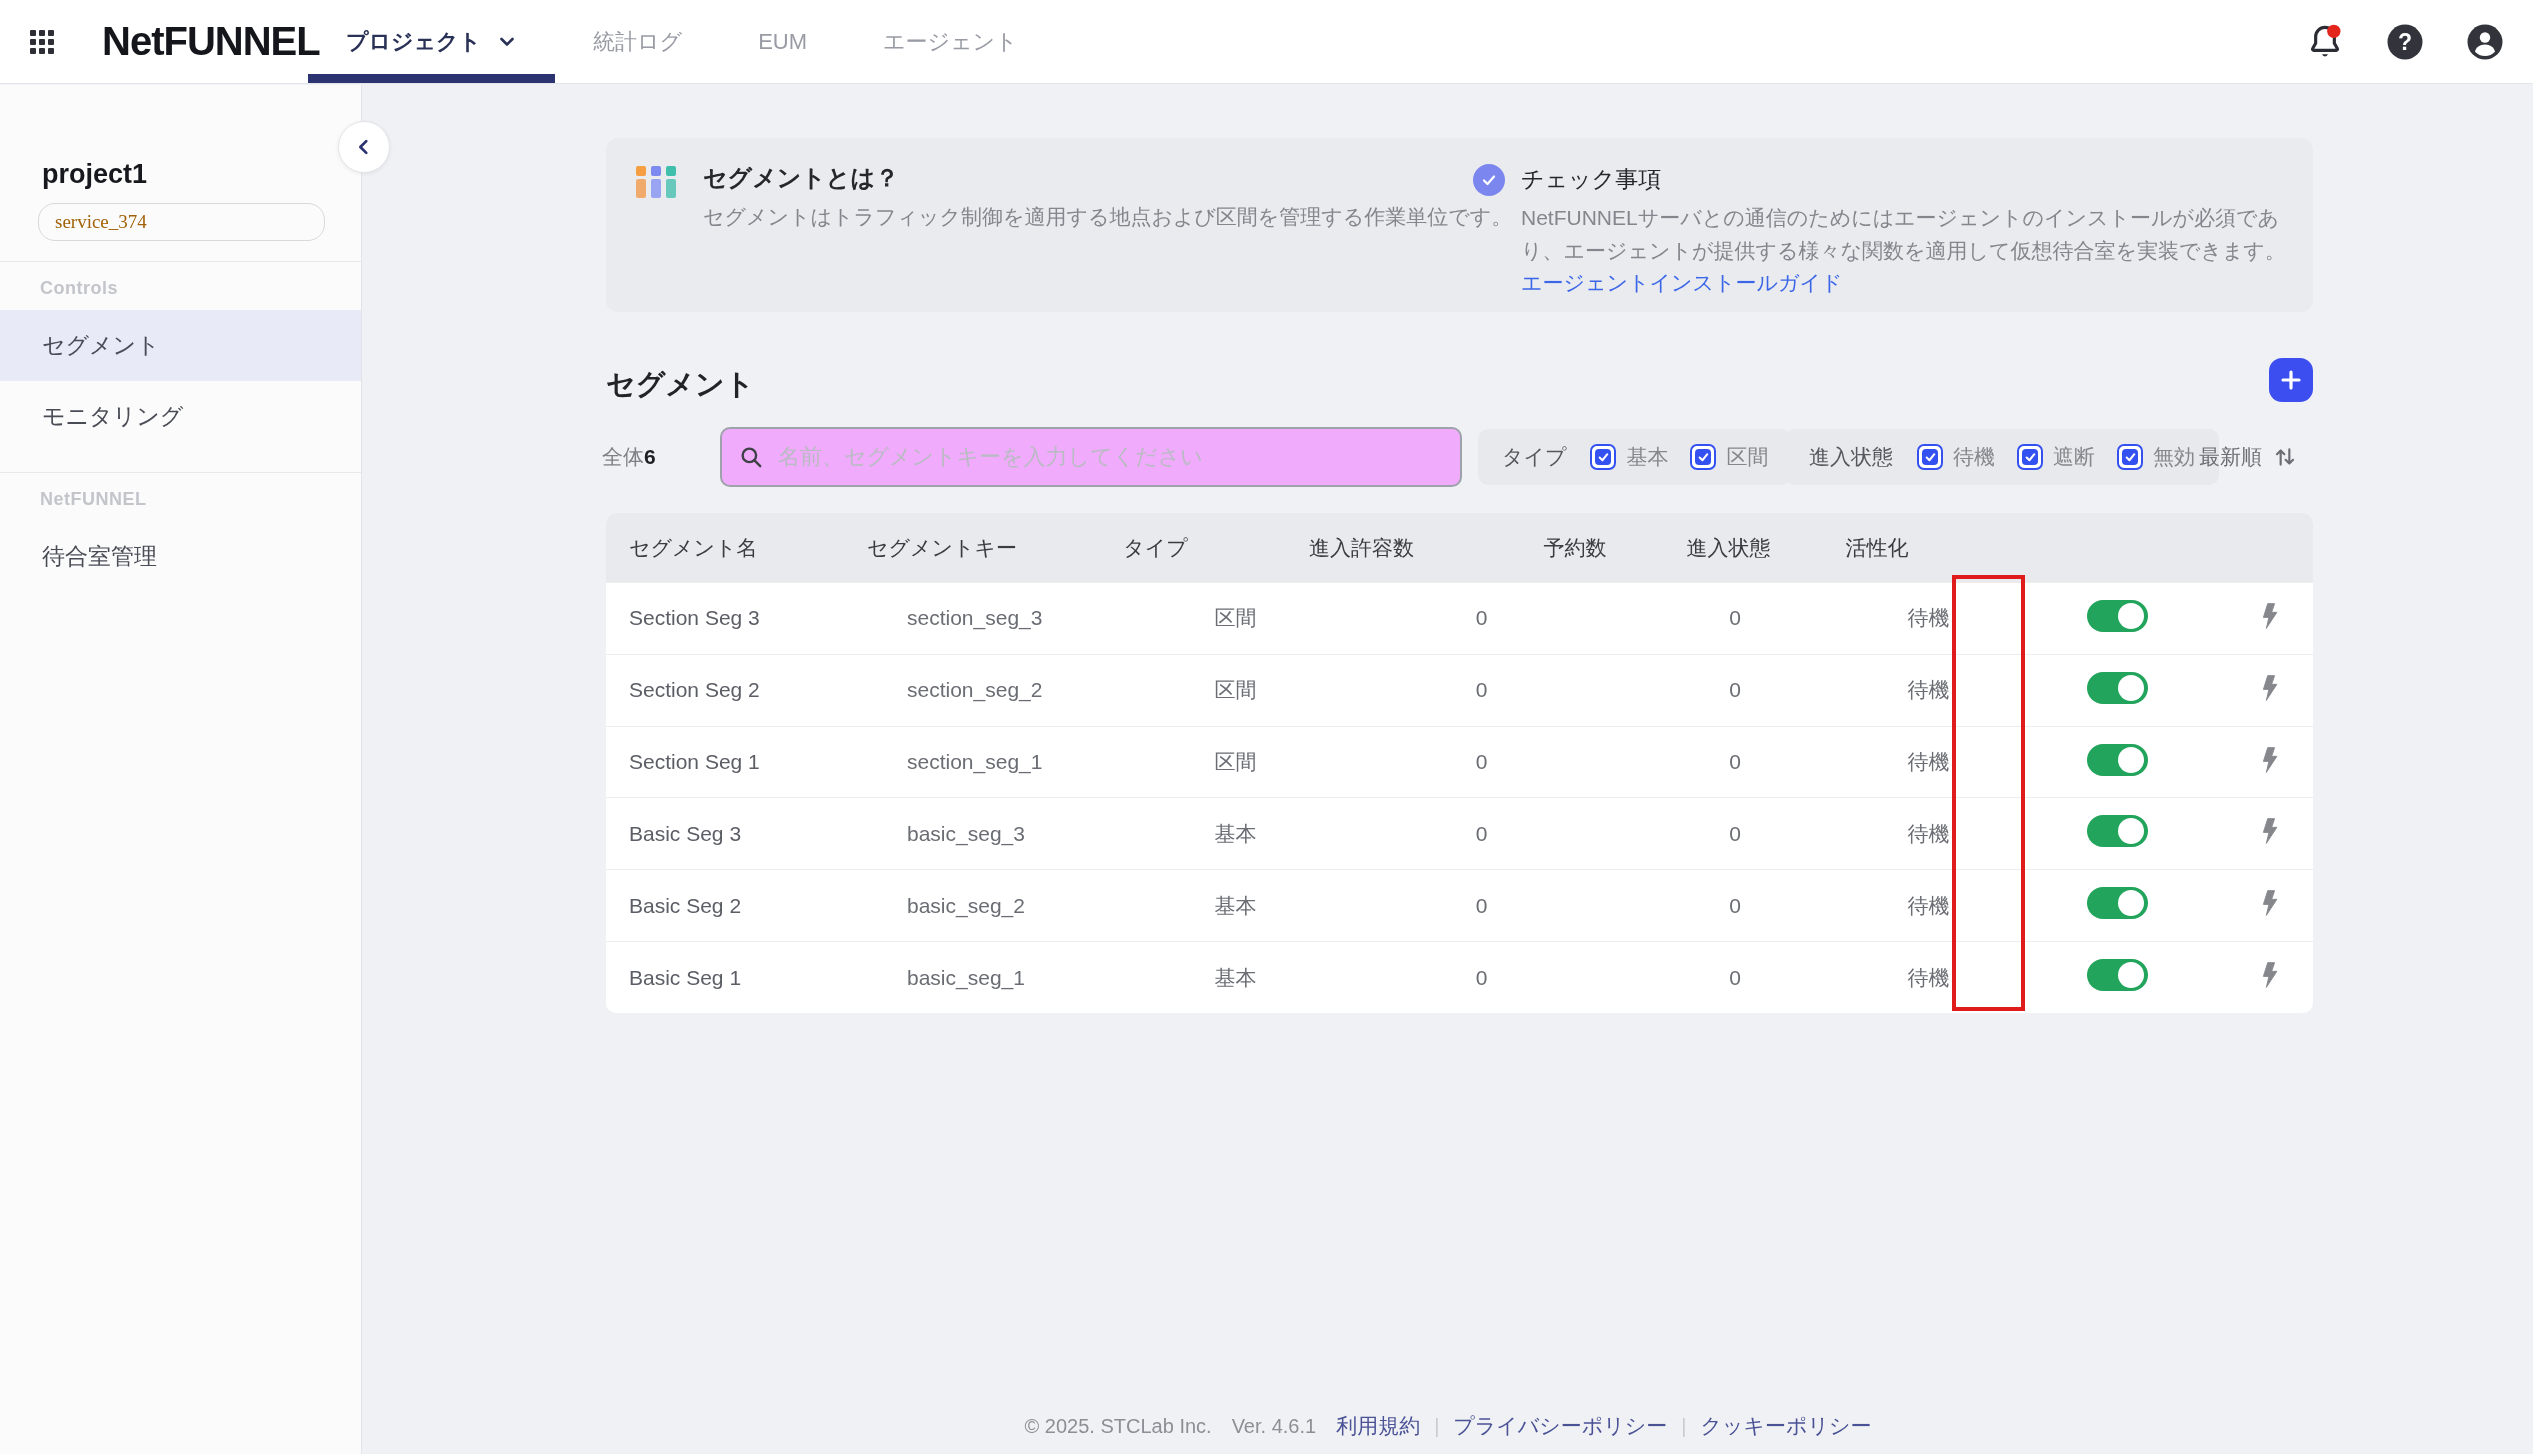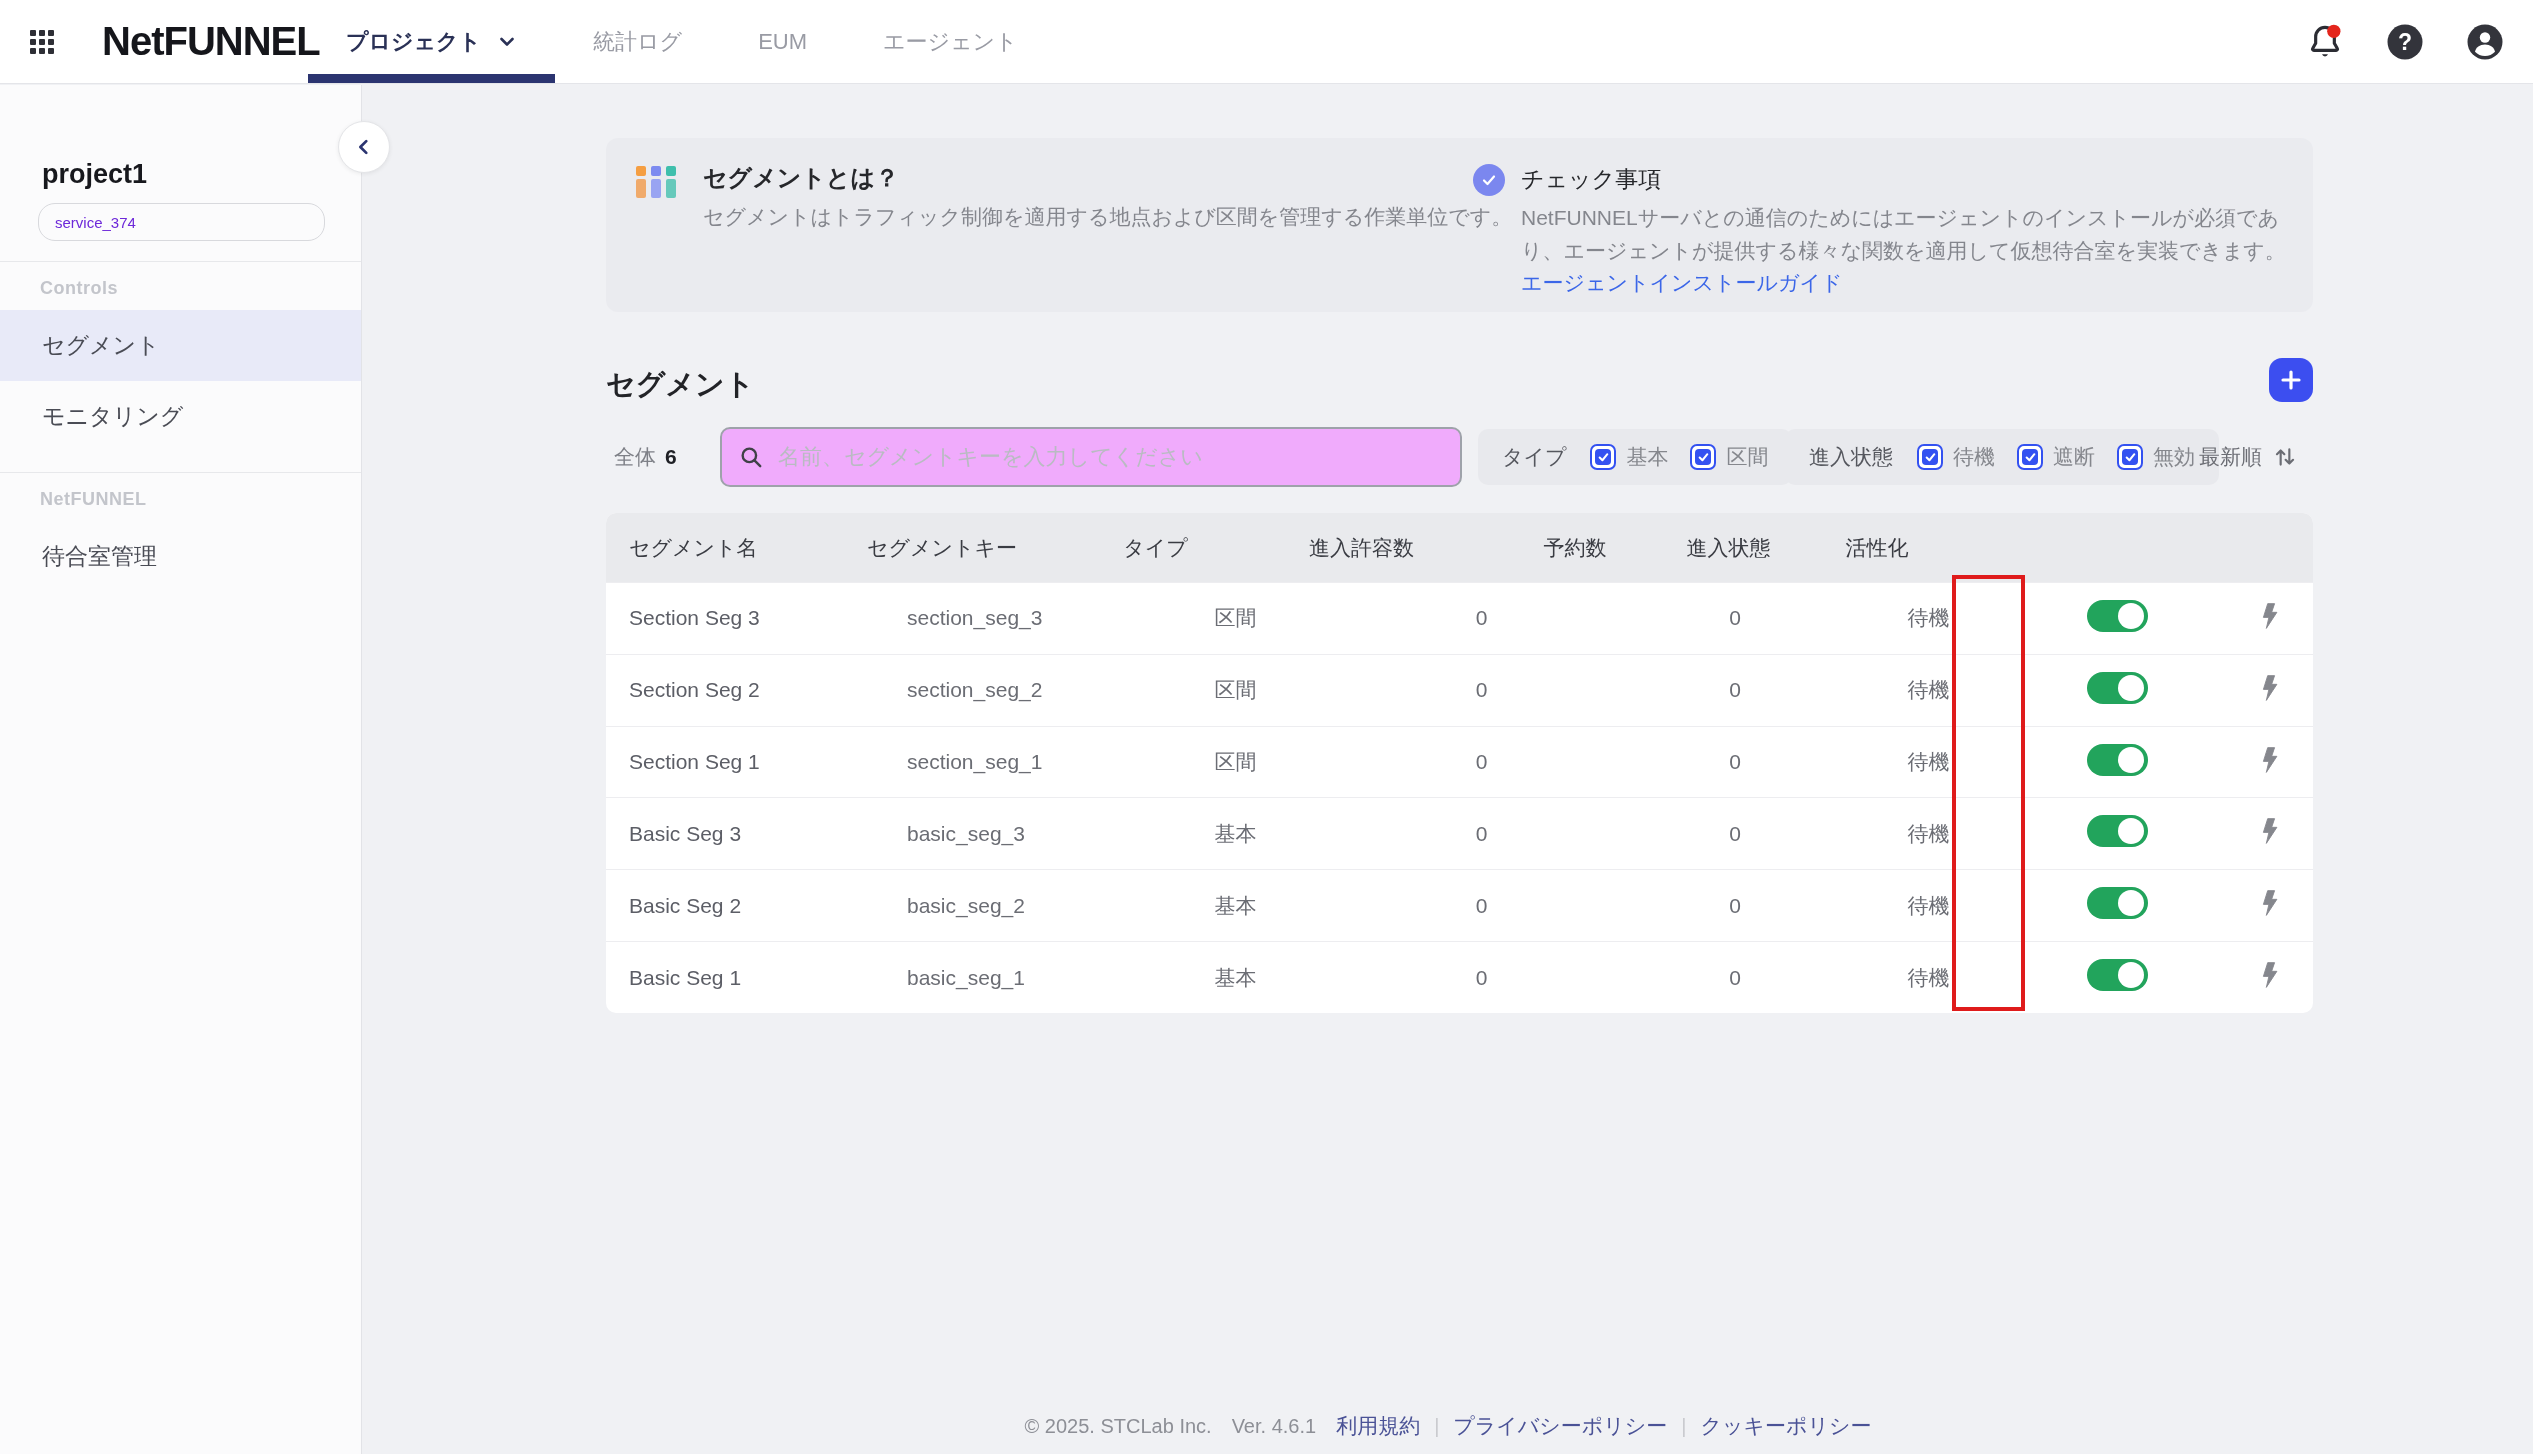--- a/index.html
+++ b/index.html
@@ -27,21 +27,21 @@
   .nav-tab.active::after{content:"";position:absolute;left:0;right:0;bottom:0;height:9px;background:var(--nav-navy);}
   .nav-tab .caret{flex:0 0 auto;}
   .top-actions{margin-left:auto;margin-right:28px;display:flex;align-items:center;gap:40px;}
   .topicon{width:40px;height:40px;display:flex;align-items:center;justify-content:center;cursor:pointer;background:none;border:none;padding:0;}
 
   
   .sidebar{position:absolute;top:85px;left:0;width:362px;bottom:0;background:#FBFBFC;
     border-right:1px solid #E2E3E7;box-sizing:border-box;}
   .sb-project{padding:26px 0 0 42px;font-size:27px;font-weight:bold;color:#17181D;margin-top:48px;}
   .sb-service{margin:13px 36px 0 38px;height:36px;border:1px solid #D8D9DD;border-radius:17px;
-    display:flex;align-items:center;padding-left:16px;font-size:15px;color:#6d28d9;cursor:pointer;background:transparent;}
+    display:flex;align-items:center;padding-left:16px;font-size:19px;color:#a16207;cursor:pointer;background:transparent;font-family:Liberation Serif, serif;}
   .sb-divider{height:1px;background:#E7E8EB;margin-top:20px;}
   .sb-label{margin:16px 0 0 40px;height:22px;font-size:18px;font-weight:bold;color:#C3C5CB;letter-spacing:0.5px;}
   .sb-items{margin-top:10px;}
   .sb-item{height:71px;display:flex;align-items:center;padding-left:42px;font-size:23px;color:#4A4C55;cursor:pointer;}
   .sb-item.active{background:#E8EAF8;}
   .collapse-btn{position:absolute;left:338px;top:121px;width:50px;height:50px;border-radius:50%;
     background:#fff;border:1px solid #E4E5E8;box-shadow:0 1px 4px rgba(0,0,0,.07);
     display:flex;align-items:center;justify-content:center;cursor:pointer;z-index:20;}
 
   
@@ -60,21 +60,21 @@
   .check-circle{position:absolute;left:867px;top:26px;width:32px;height:32px;border-radius:50%;
     background:#7B87EF;display:flex;align-items:center;justify-content:center;}
   .banner-title-right{position:absolute;left:915px;top:26px;font-size:23px;font-weight:normal;color:#26272B;}
   .banner-desc-right{position:absolute;left:915px;top:63px;width:772px;font-size:21px;line-height:33px;color:#84868D;}
   .banner-link{position:absolute;left:915px;top:131px;font-size:21px;color:var(--link-blue);cursor:pointer;}
 
   .section-title{position:absolute;left:243px;top:280px;font-size:29px;font-weight:bold;color:#222327;}
   .add-btn{position:absolute;left:1906px;top:273px;width:44px;height:44px;border:none;border-radius:13px;
     background:var(--accent);display:flex;align-items:center;justify-content:center;cursor:pointer;}
 
-  .total{position:absolute;left:251px;top:342px;height:60px;display:flex;align-items:center;gap:9px;}
+  .total{position:absolute;left:239px;top:342px;height:60px;display:flex;align-items:center;gap:0;}
   .total-label{font-size:21px;color:#7E8087;}
   .total-count{font-size:21px;font-weight:bold;color:#1F2025;}
 
   .search{position:absolute;left:357px;top:342px;width:742px;height:60px;background:#f0abfc;
     border:2px solid #9EA2AA;border-radius:10px;display:flex;align-items:center;padding:0 16px;
     box-sizing:border-box;gap:12px;}
   .search input{border:none;outline:none;flex:1;font-size:22px;color:#3A3C42;background:transparent;
     font-family:"Liberation Sans","DejaVu Sans",sans-serif;}
   .search input::placeholder{color:#B9BBC2;}
 

